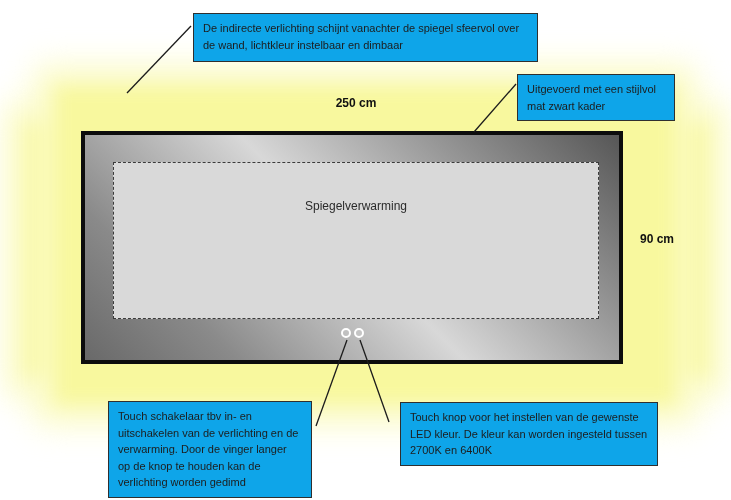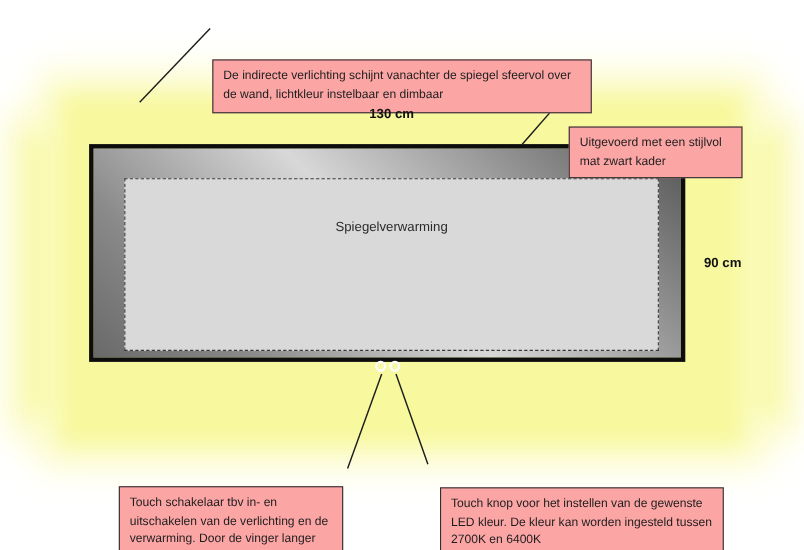--- a/index.html
+++ b/index.html
@@ -8,21 +8,21 @@
     background:#ffffff;
     font-family:"Liberation Sans", sans-serif;
     color:#1d1d1d;
   }
   
   .glow{position:absolute;background:#f8f89e;filter:blur(9px);box-shadow:0 0 26px 20px #fbfbc4;}
   .glow-h{left:26px;top:124px;width:680px;height:252px;}
   .glow-v{left:55px;top:86px;width:620px;height:318px;}
   
   .mirror{
-    position:absolute;left:81px;top:131px;width:542px;height:198px;
+    position:absolute;left:81px;top:131px;width:542px;height:233px;
     box-sizing:border-box;border:4px solid #0d0d0d;z-index:2;
     background:linear-gradient(225deg,#565656 0%,#8f8f8f 22%,#d8d8d8 50%,#8a8a8a 80%,#696969 100%);
   }
   .heater{
     position:absolute;left:28px;top:27px;width:486px;height:157px;
     box-sizing:border-box;border:1.5px dashed #3b3b3b;background:#d9d9d9;
   }
   .heater-label{
     display:block;margin-top:36px;text-align:center;
     font-size:12px;color:#2b2b2b;
@@ -31,24 +31,23 @@
     position:absolute;width:6px;height:6px;border-radius:50%;
     border:2px solid #ffffff;background:rgba(255,255,255,0.12);
   }
   .touch-btn.power{left:256px;top:193px;}
   .touch-btn.color{left:269px;top:193px;}
   
   svg.lines{position:absolute;left:0;top:0;z-index:3;pointer-events:none;}
   svg.lines line{stroke:#1c1c1c;stroke-width:1.3;}
   
   .callout{
-    position:absolute;z-index:4;background:#fca5a5;border:1.5px solid #2f2f2f;
+    position:absolute;z-index:4;background:#0ea5e9;border:1.5px solid #2f2f2f;
     padding:6px 9px;font-size:11px;line-height:1.5;color:#1d1d1d;
     box-sizing:border-box;
-    margin-top:41px;
   }
   .callout.c1{left:193px;top:13px;width:345px;min-height:49px;}
   .callout.c2{left:517px;top:74px;width:158px;}
   .callout.c3{left:108px;top:401px;width:204px;}
   .callout.c4{left:400px;top:402px;width:258px;}
   
   .dim{
     position:absolute;z-index:4;font-weight:bold;font-size:12px;color:#111;
   }
   .dim.w{left:316px;top:96px;width:80px;text-align:center;}
@@ -75,16 +74,16 @@
     <line x1="516" y1="84" x2="474" y2="132"></line>
     <line x1="347" y1="340" x2="316" y2="426"></line>
     <line x1="360" y1="340" x2="389" y2="422"></line>
   </svg>
 
   <div class="callout c1">De indirecte verlichting schijnt vanachter de spiegel sfeervol over de wand, lichtkleur instelbaar en dimbaar</div>
   <div class="callout c2">Uitgevoerd met een stijlvol mat zwart kader</div>
   <div class="callout c3">Touch schakelaar tbv in- en uitschakelen van de verlichting en de verwarming. Door de vinger langer op de knop te houden kan de verlichting worden gedimd</div>
   <div class="callout c4">Touch knop voor het instellen van de gewenste LED kleur. De kleur kan worden ingesteld tussen 2700K en 6400K</div>
 
-  <div class="dim w">130 cm</div>
+  <div class="dim w">250 cm</div>
   <div class="dim h">90 cm</div>
 
 </div>
 
 </body></html>

